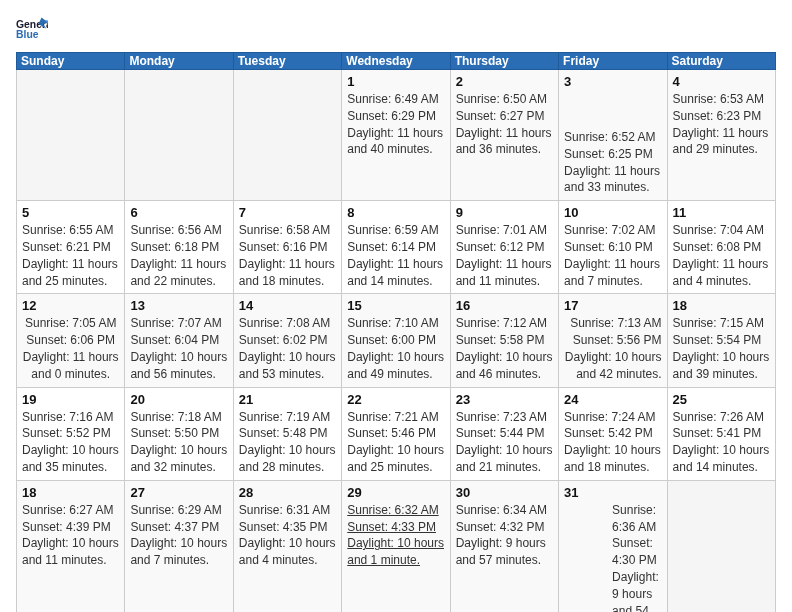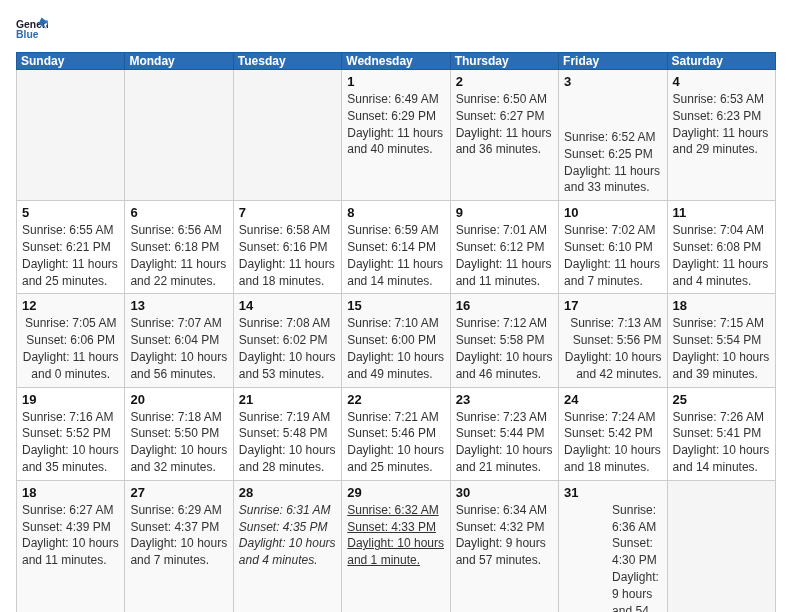--- a/index.html
+++ b/index.html
@@ -311,21 +311,21 @@
         </td>
         <td>
           <span class="day-num">27</span>
           <div class="day-info" style="white-space: pre-line;">Sunrise: 6:29 AM
 Sunset: 4:37 PM
 Daylight: 10 hours
 and 7 minutes.</div>
         </td>
         <td>
           <span class="day-num">28</span>
-          <div class="day-info" style="white-space: pre-line; font-style: italic;">Sunrise: 6:31 AM
+          <div class="day-info" style="white-space: pre-line;">Sunrise: 6:31 AM
 Sunset: 4:35 PM
 Daylight: 10 hours
 and 4 minutes.</div>
         </td>
         <td>
           <span class="day-num">29</span>
           <div class="day-info" style="white-space: pre-line; text-decoration: underline;">Sunrise: 6:32 AM
 Sunset: 4:33 PM
 Daylight: 10 hours
 and 1 minute.</div>

